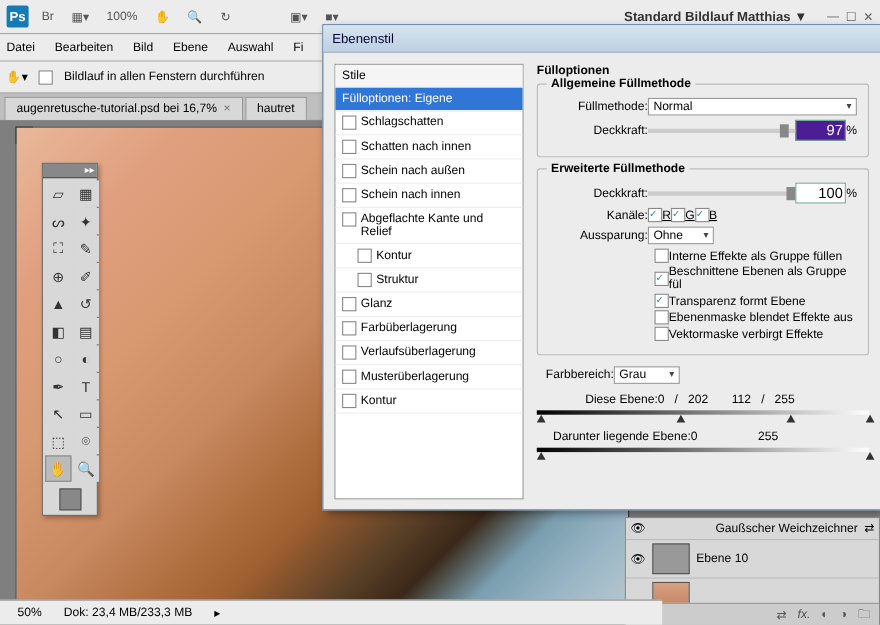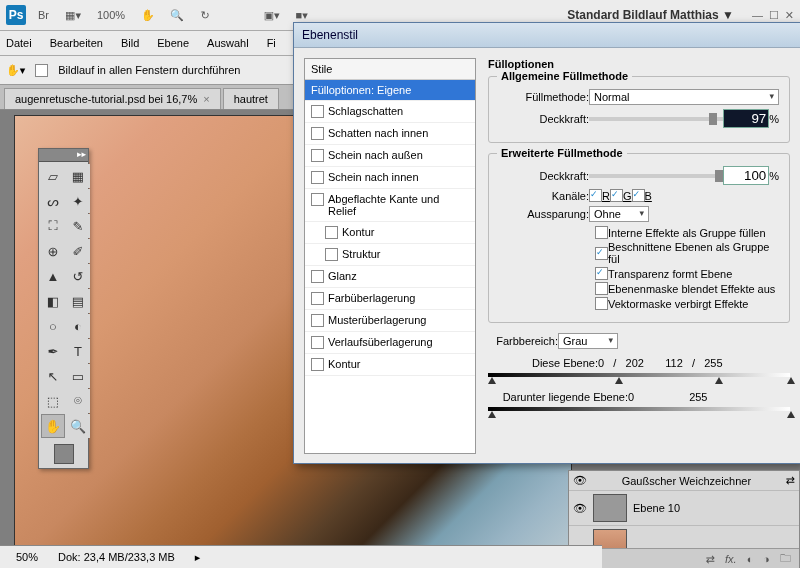--- a/index.html
+++ b/index.html
@@ -31,21 +31,21 @@
 .srow.active{background:#3076d6;color:#fff}
 .srow.indent{padding-left:20px}
 .cb{width:11px;height:11px;border:1px solid #888;background:#fff;flex-shrink:0}
 .cb.ck::after{content:"✓";font-size:9px;color:#28c;display:block;line-height:9px}
 .right{flex:1;font-size:11px}
 .grp{border:1px solid #bbb;border-radius:3px;padding:8px 10px 10px;margin-bottom:10px;position:relative}
 .grp>legend,.gt{position:absolute;top:-7px;left:8px;background:#ececec;padding:0 4px;font-weight:bold}
 .row{display:flex;align-items:center;margin:4px 0;gap:0}
 .row label{width:90px;text-align:right}
 .inp{width:40px;border:1px solid #7a9;background:#fff;padding:1px 2px;text-align:right}
-.inp.sel{background:#0f172a;color:#fff}
+.inp.sel{background:#4c1d95;color:#fff}
 .sel-box{border:1px solid #999;background:#fff;padding:1px 4px 1px 4px;position:relative;min-width:50px}
 .sel-box::after{content:"▾";position:absolute;right:4px;top:1px;font-size:9px;color:#444}
 .slider{height:4px;background:linear-gradient(90deg,#000,#fff);position:relative;margin:4px 0 14px}
 .slider .hnd{position:absolute;top:-2px;width:0;height:0;border-left:4px solid transparent;border-right:4px solid transparent;border-top:7px solid #333}
 .slider .hnd.bot{border-top:none;border-bottom:7px solid #333;top:4px}
 .statusbar{position:absolute;left:0;bottom:0;height:22px;width:570px;background:#ececec;border-top:1px solid #888;display:flex;align-items:center;padding:0 16px;gap:20px}
 .layers{position:absolute;right:0;top:470px;width:230px;height:98px;background:#d8d8d8;border:1px solid #888;font-size:11px}
 .lrow{display:flex;align-items:center;padding:3px 4px;border-bottom:1px solid #bbb;gap:6px}
 .eye{width:14px;text-align:center}
 .thumb{width:32px;height:26px;background:#999;border:1px solid #555}
@@ -175,25 +175,25 @@
           <div class="srow">
             <span class="cb"></span>
             <span>Glanz</span>
           </div>
           <div class="srow">
             <span class="cb"></span>
             <span>Farbüberlagerung</span>
           </div>
           <div class="srow">
             <span class="cb"></span>
+            <span>Verlaufsüberlagerung</span>
+          </div>
+          <div class="srow">
+            <span class="cb"></span>
             <span>Musterüberlagerung</span>
-          </div>
-          <div class="srow">
-            <span class="cb"></span>
-            <span>Verlaufsüberlagerung</span>
           </div>
           <div class="srow">
             <span class="cb"></span>
             <span>Kontur</span>
           </div>
         </div>
     </div>
     <div class="right">
       <div style="font-weight:bold;margin-bottom:6px">Fülloptionen</div>
       <div class="grp">
@@ -279,21 +279,21 @@
         <div class="hnd bot" style="left:0"></div>
         <div class="hnd bot" style="left:99%"></div>
       </div>
     </div>
   </div>
 </div>
 
 <div class="layers">
   <div class="lrow">
     <span class="eye">👁</span>
-    <span style="flex:1;text-align:center">Gaußscher Weichzeichner</span>
+    <span style="flex:1;text-align:right">Gaußscher Weichzeichner</span>
     <span>⇄</span>
   </div>
   <div class="lrow">
     <span class="eye">👁</span>
     <div class="thumb"></div>
     <span>Ebene 10</span>
   </div>
   <div class="lrow">
     <span class="eye"></span>
     <div class="thumb" style="background:linear-gradient(#d8a080,#c08060)"></div>

